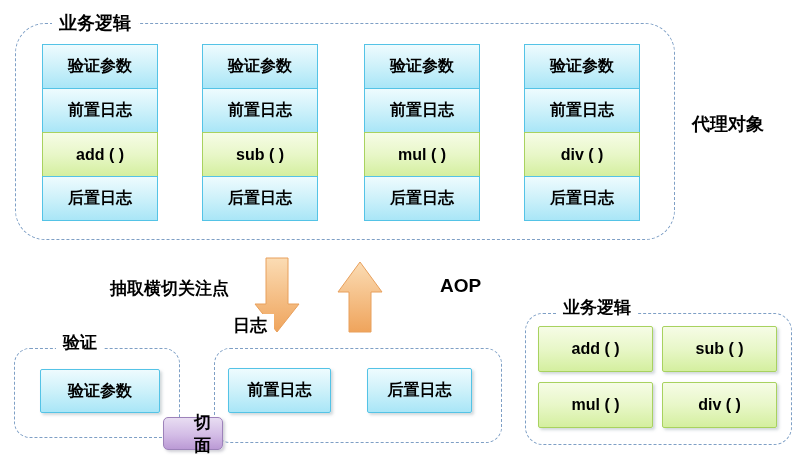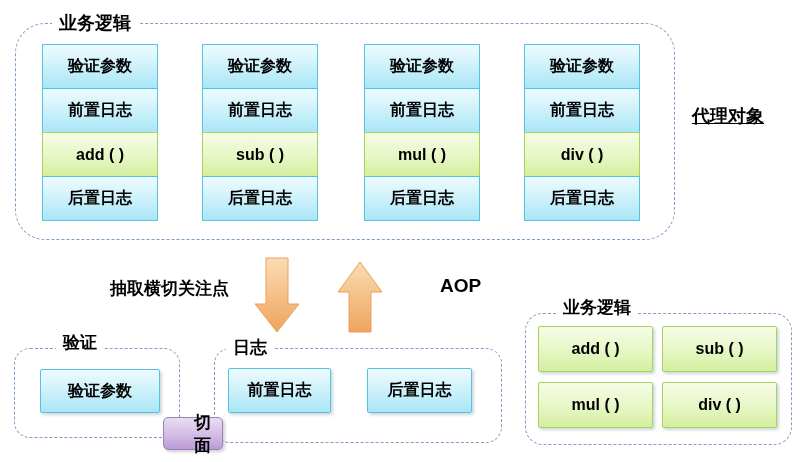--- a/index.html
+++ b/index.html
@@ -88,21 +88,21 @@
   }
   .arrow { position:absolute; z-index:1; }
 </style>
 </head>
 <body>
 
 <div id="canvas">
 
   <div class="dashed-box" style="left:15px;top:23px;width:660px;height:217px;border-radius:30px;"></div>
   <span class="group-label" style="left:52px;top:11px;font-size:18px;">业务逻辑</span>
-  <span class="side-label" style="left:692px;top:104px;text-decoration:underline;">代理对象</span>
+  <span class="side-label" style="left:692px;top:112px;">代理对象</span>
 
   <div class="stack-col" style="left:42px;top:44px;width:116px;">
     <div class="cell blue">验证参数</div>
     <div class="cell blue">前置日志</div>
     <div class="cell green">add ( )</div>
     <div class="cell blue">后置日志</div>
   </div>
 
   <div class="stack-col" style="left:202px;top:44px;width:116px;">
     <div class="cell blue">验证参数</div>
@@ -147,21 +147,21 @@
     <polygon points="23,1 45,31 34,31 34,71 12,71 12,31 1,31" fill="url(#og2)" stroke="#e8a05c" stroke-width="1"></polygon>
   </svg>
 
   <span class="mid-label" style="left:409px;top:275px;font-size:19px;margin-left:31px;">AOP</span>
 
   <div class="dashed-box" style="left:14px;top:348px;width:166px;height:90px;border-radius:16px;"></div>
   <span class="group-label" style="left:56px;top:331px;font-family:Liberation Serif, serif;">验证</span>
   <div class="loose-box blue" style="left:40px;top:369px;width:120px;height:44px;">验证参数</div>
 
   <div class="dashed-box" style="left:214px;top:348px;width:288px;height:95px;border-radius:16px;"></div>
-  <span class="group-label" style="left:226px;top:336px;">日志</span>
+  <span class="group-label" style="left:226px;top:314px;">日志</span>
   <div class="loose-box blue" style="left:228px;top:368px;width:103px;height:45px;">前置日志</div>
   <div class="loose-box blue" style="left:367px;top:368px;width:105px;height:45px;">后置日志</div>
 
   <div class="aspect-tag" style="left:163px;top:417px;width:60px;height:33px;padding-left:30px;">切面</div>
 
   <div class="dashed-box" style="left:525px;top:313px;width:267px;height:132px;border-radius:18px;"></div>
   <span class="group-label" style="left:556px;top:296px;">业务逻辑</span>
   <div class="loose-box green" style="left:538px;top:326px;width:115px;height:46px;">add ( )</div>
   <div class="loose-box green" style="left:662px;top:326px;width:115px;height:46px;">sub ( )</div>
   <div class="loose-box green" style="left:538px;top:382px;width:115px;height:46px;">mul ( )</div>

